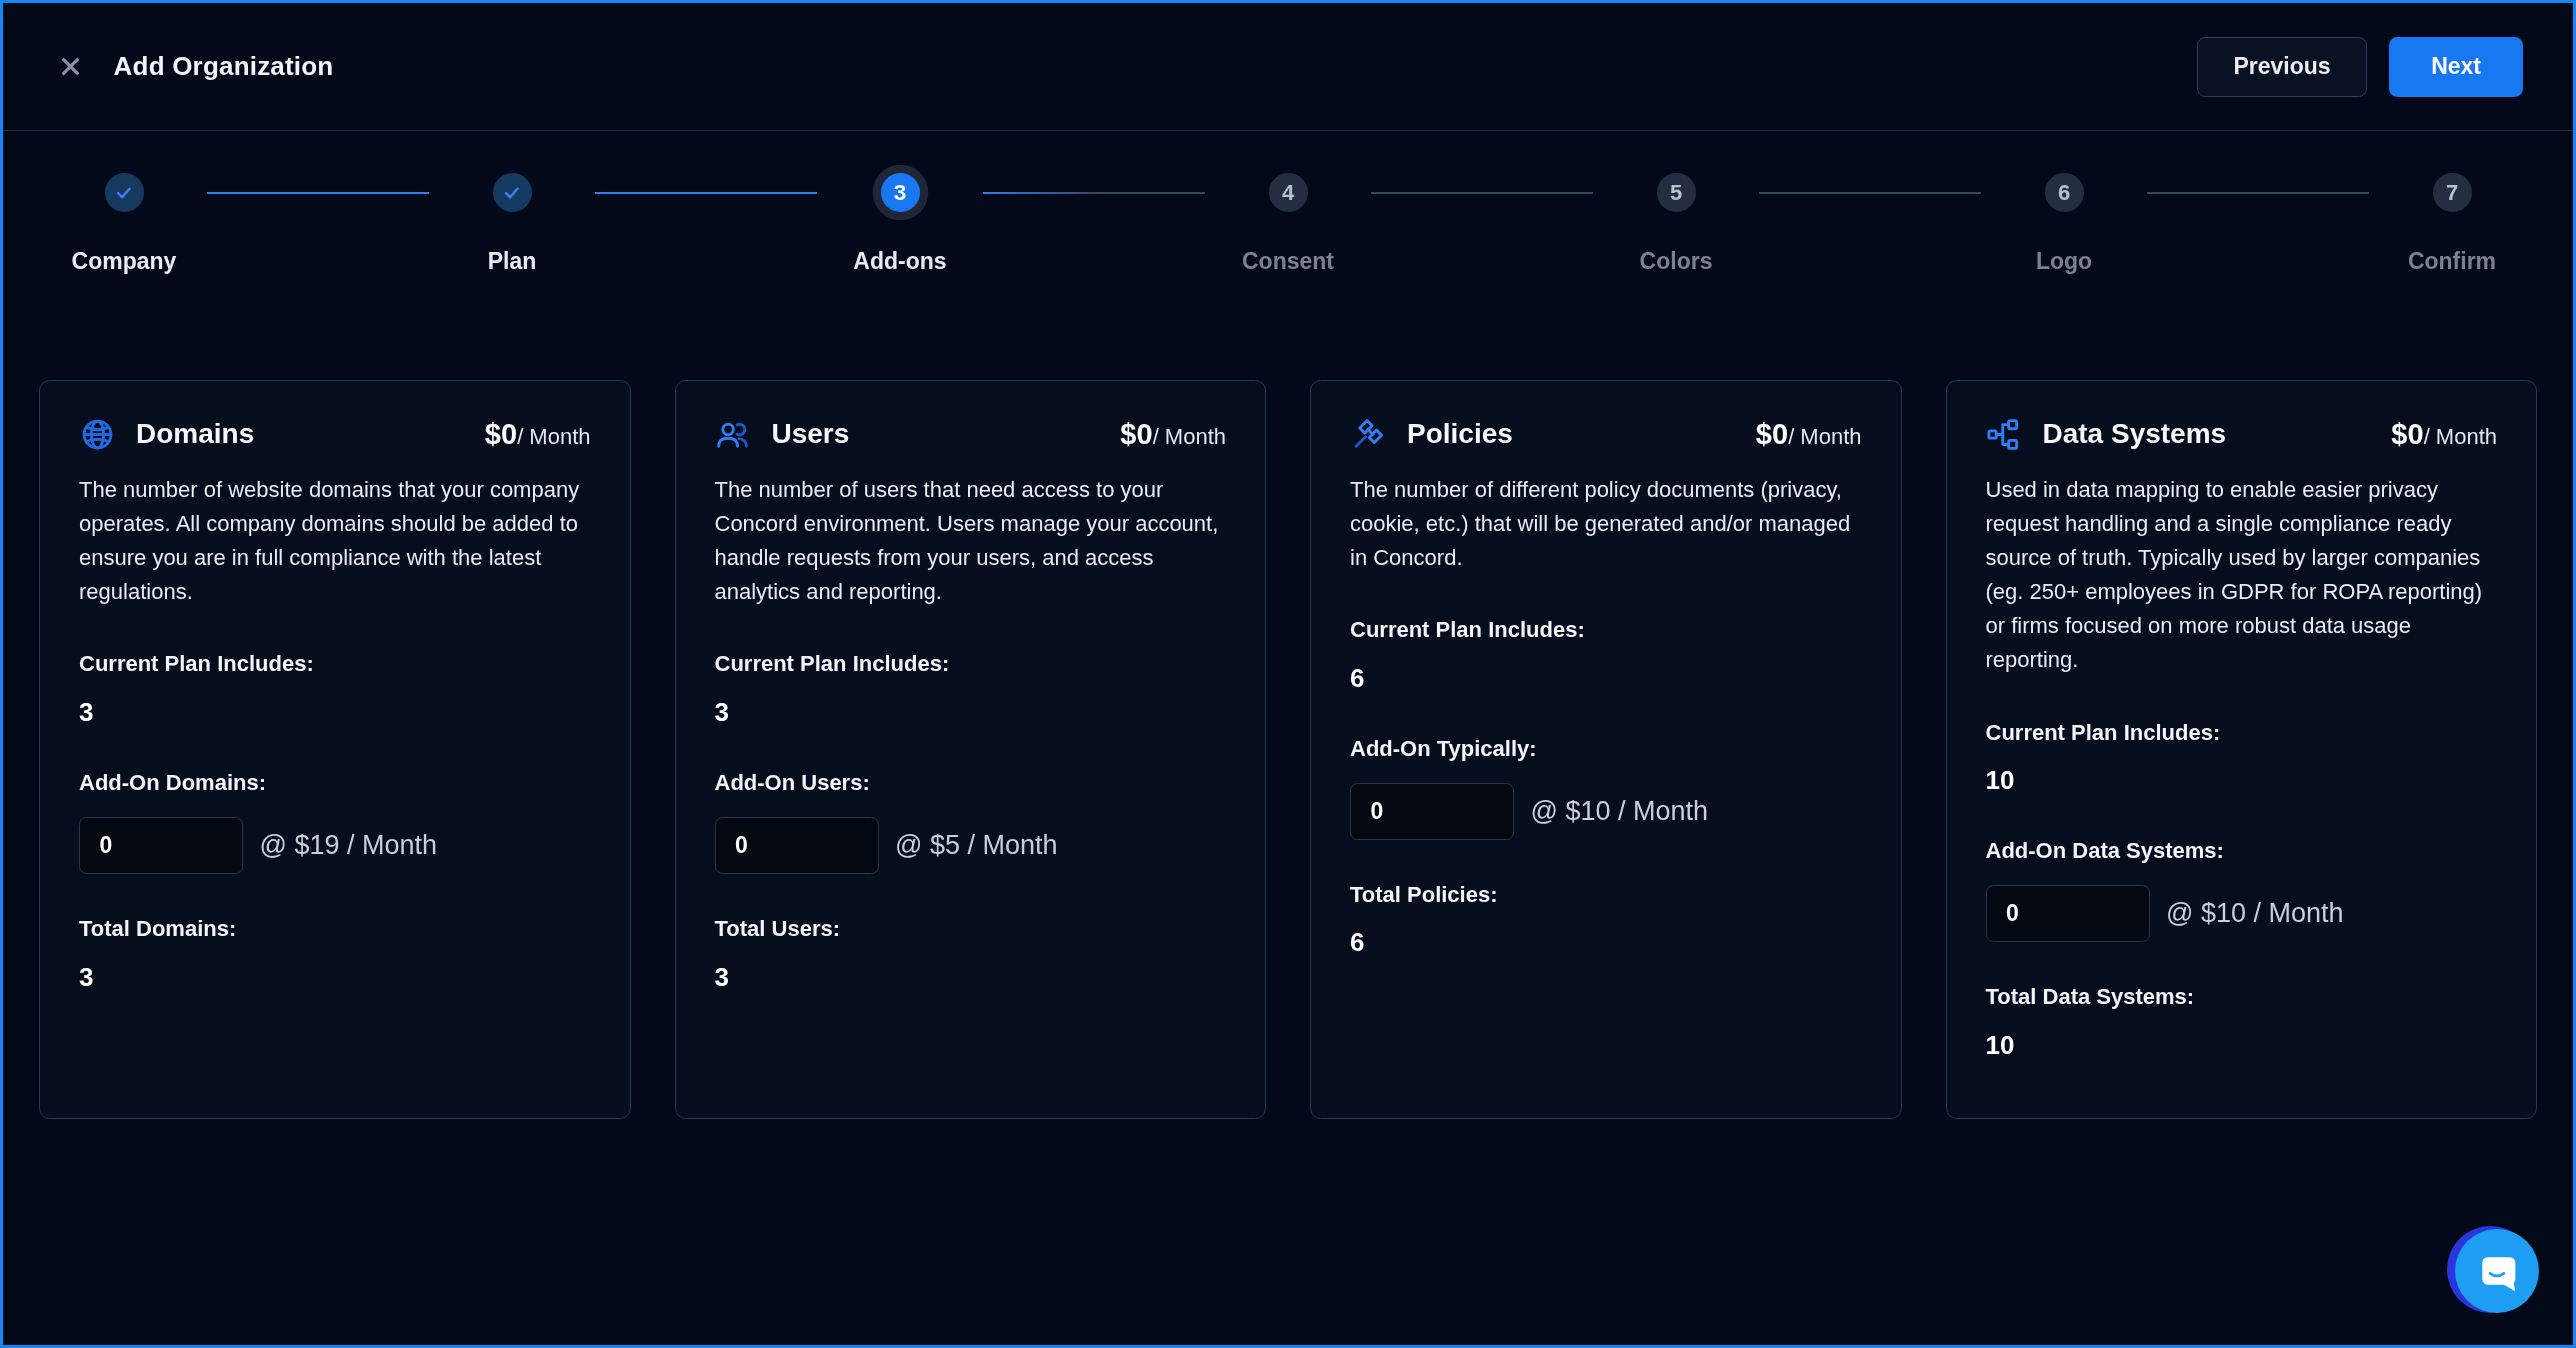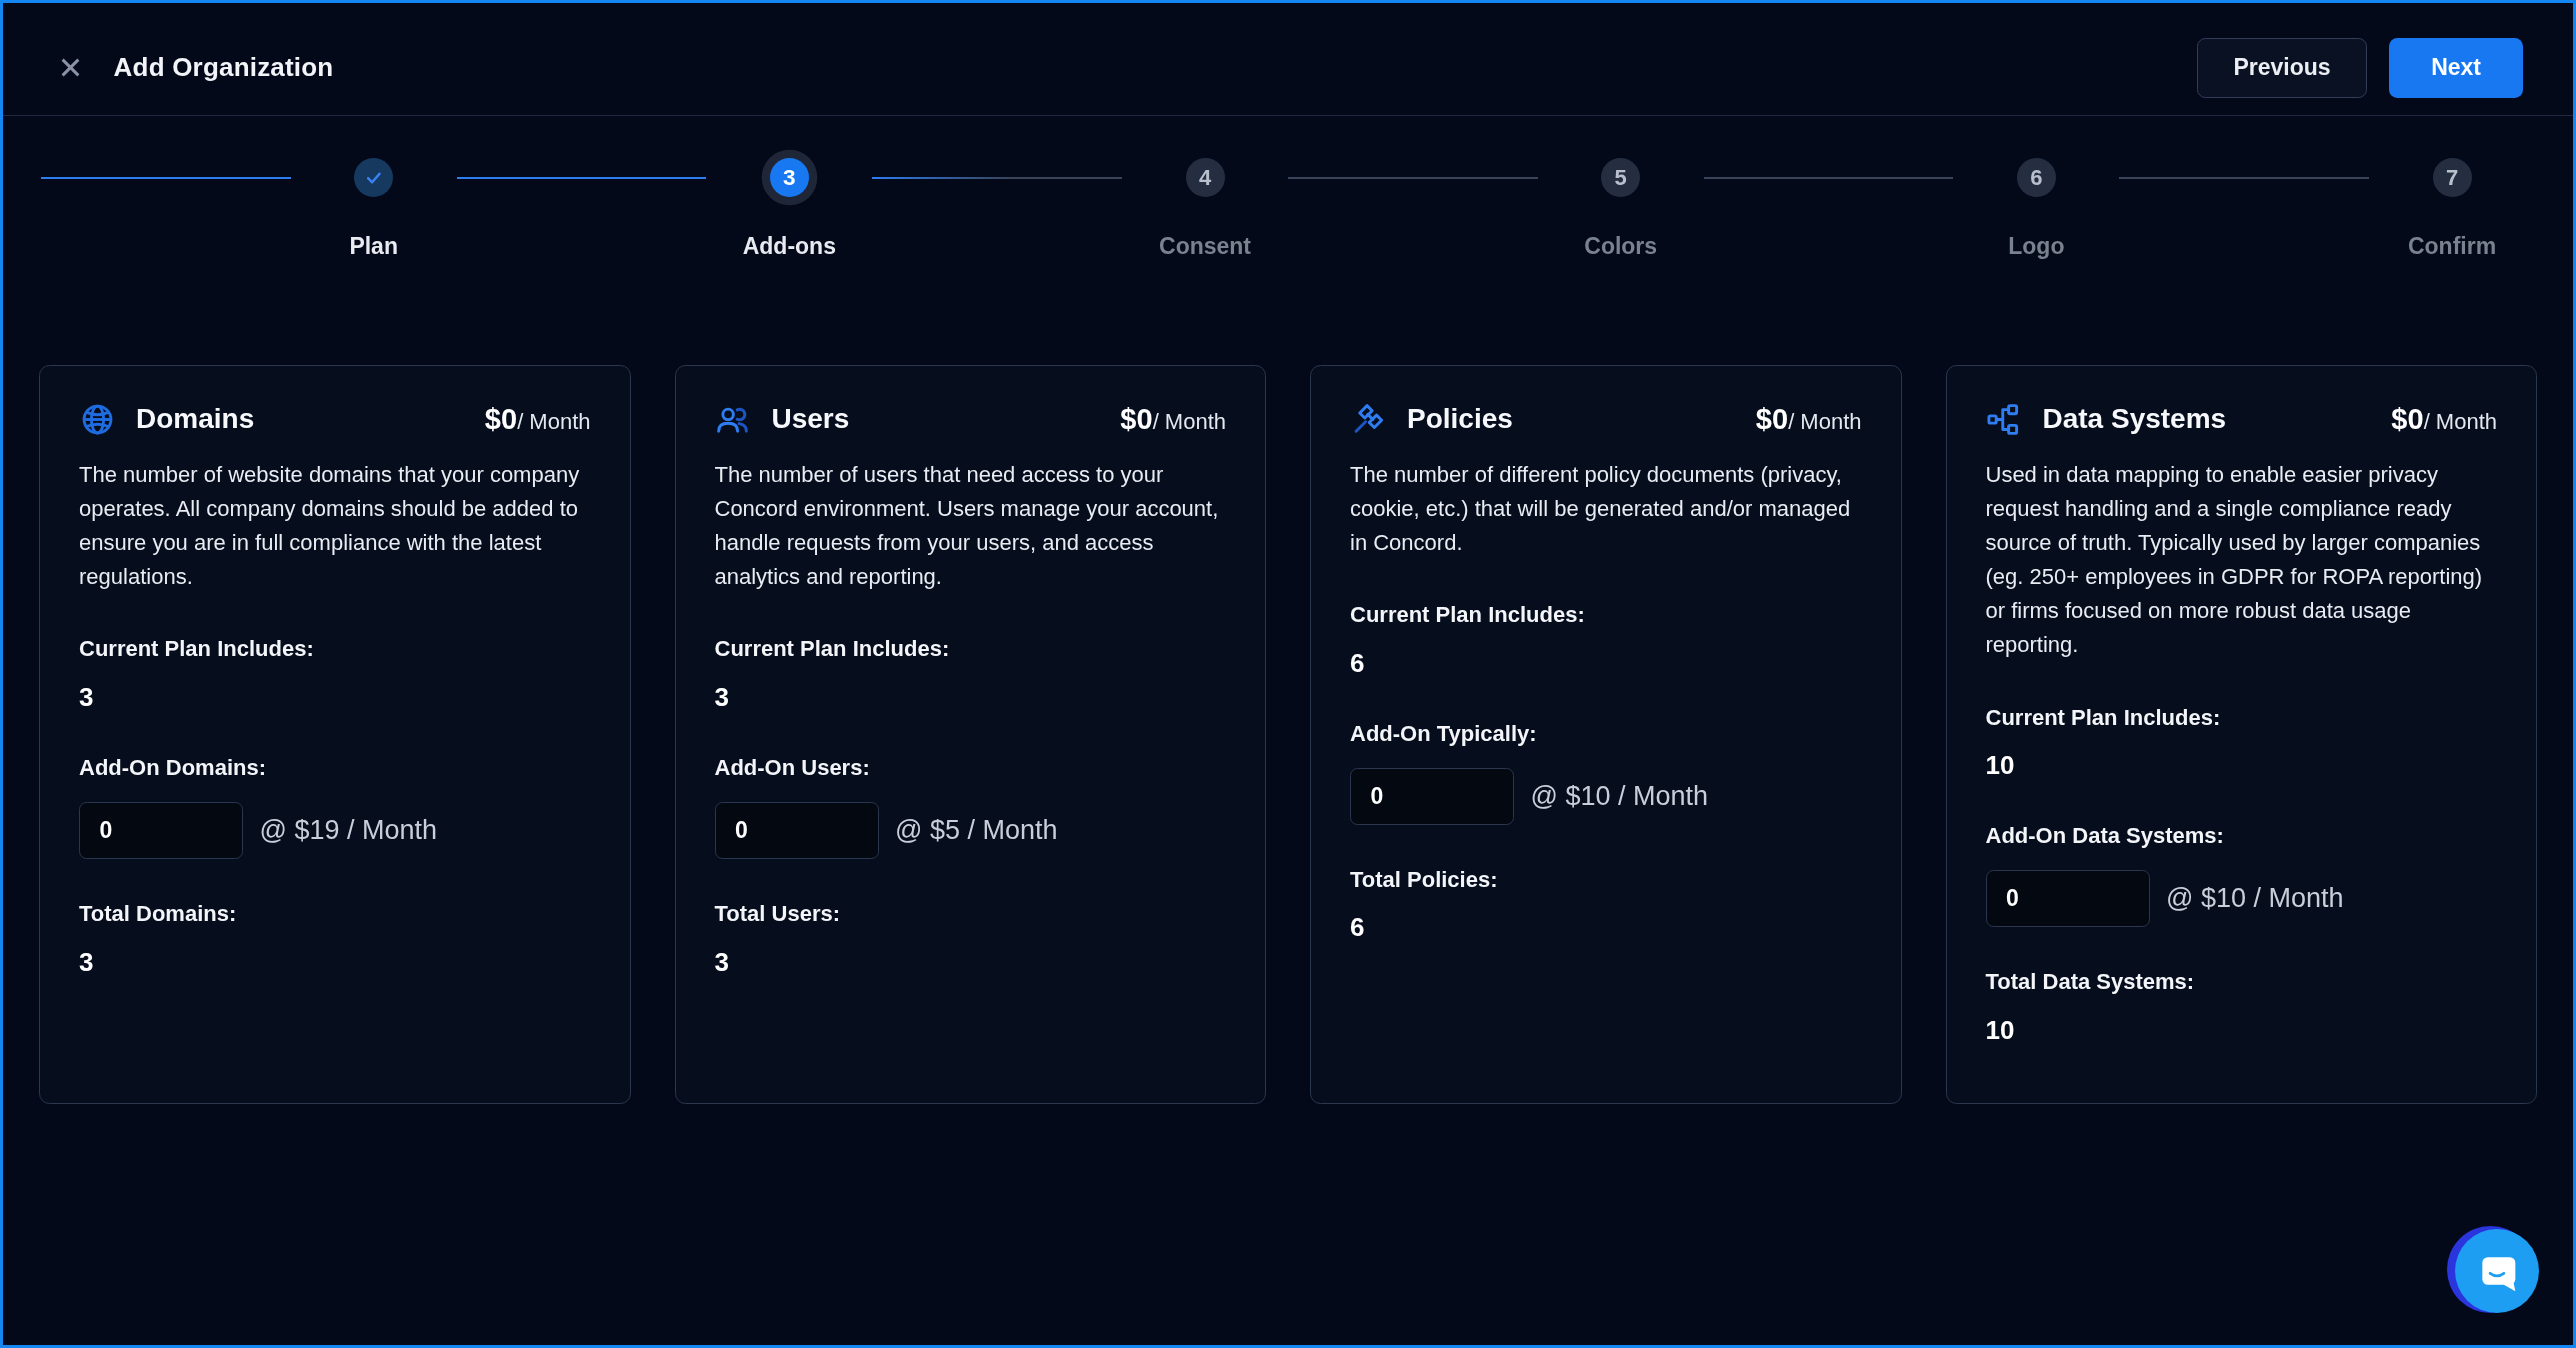--- a/index.html
+++ b/index.html
@@ -8,25 +8,24 @@
     font-family:"Liberation Sans", sans-serif;
     background:#04091a;
     border:3.8px solid #1487f2;
     position:relative;
     overflow:hidden;
     color:#eef1f6;
   }
 
   
   .header {
-    height:96px;
+    height:128px;
     display:flex; align-items:center;
     padding:0 50px;
     border-bottom:0.8px solid #1f2a40;
-    margin-top:17px;
   }
   .close-btn {
     width:35px; height:35px;
     display:flex; align-items:center; justify-content:center;
     cursor:pointer;
   }
   .close-btn svg { width:27px; height:27px; stroke:#8a93a5; stroke-width:2.6; }
   .header-title {
     margin-left:25.6px;
     font-size:26px; font-weight:700; color:#f2f4f8;
@@ -181,20 +180,28 @@
         <line x1="19" y1="5" x2="5" y2="19"></line>
       </svg>
   </div>
   <div class="header-title">Add Organization</div>
   <div class="header-spacer"></div>
   <div class="btn btn-secondary">Previous</div>
   <div class="btn btn-primary">Next</div>
 </div>
 
 <div class="stepper">
+  <div class="step">
+    <div class="step-circle completed">
+      <svg viewBox="0 0 24 24">
+          <polyline points="5 12.5 10 17.5 19 7" stroke-linecap="round" stroke-linejoin="round"></polyline>
+        </svg>
+    </div>
+    <div class="step-label">Company</div>
+  </div>
   <div class="connector done"></div>
   <div class="step">
     <div class="step-circle completed">
       <svg viewBox="0 0 24 24">
           <polyline points="5 12.5 10 17.5 19 7" stroke-linecap="round" stroke-linejoin="round"></polyline>
         </svg>
     </div>
     <div class="step-label">Plan</div>
   </div>
   <div class="connector done"></div>

